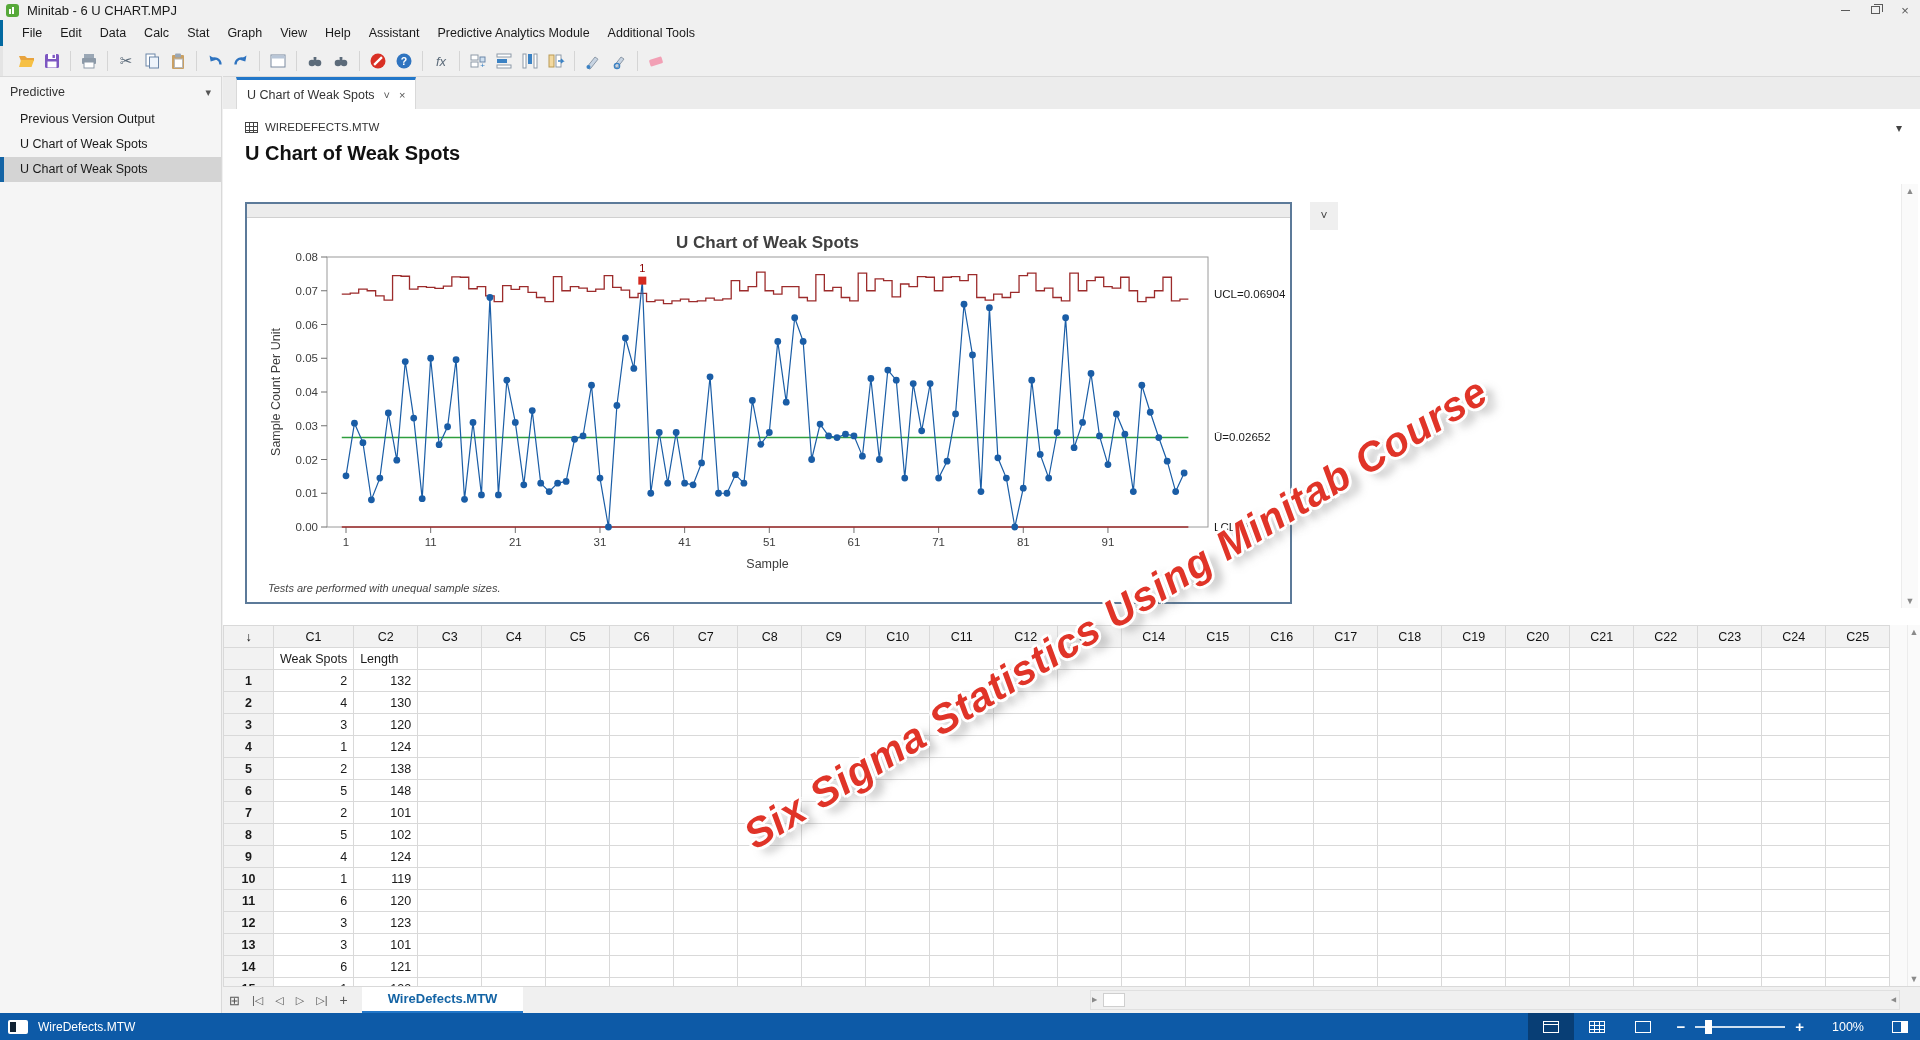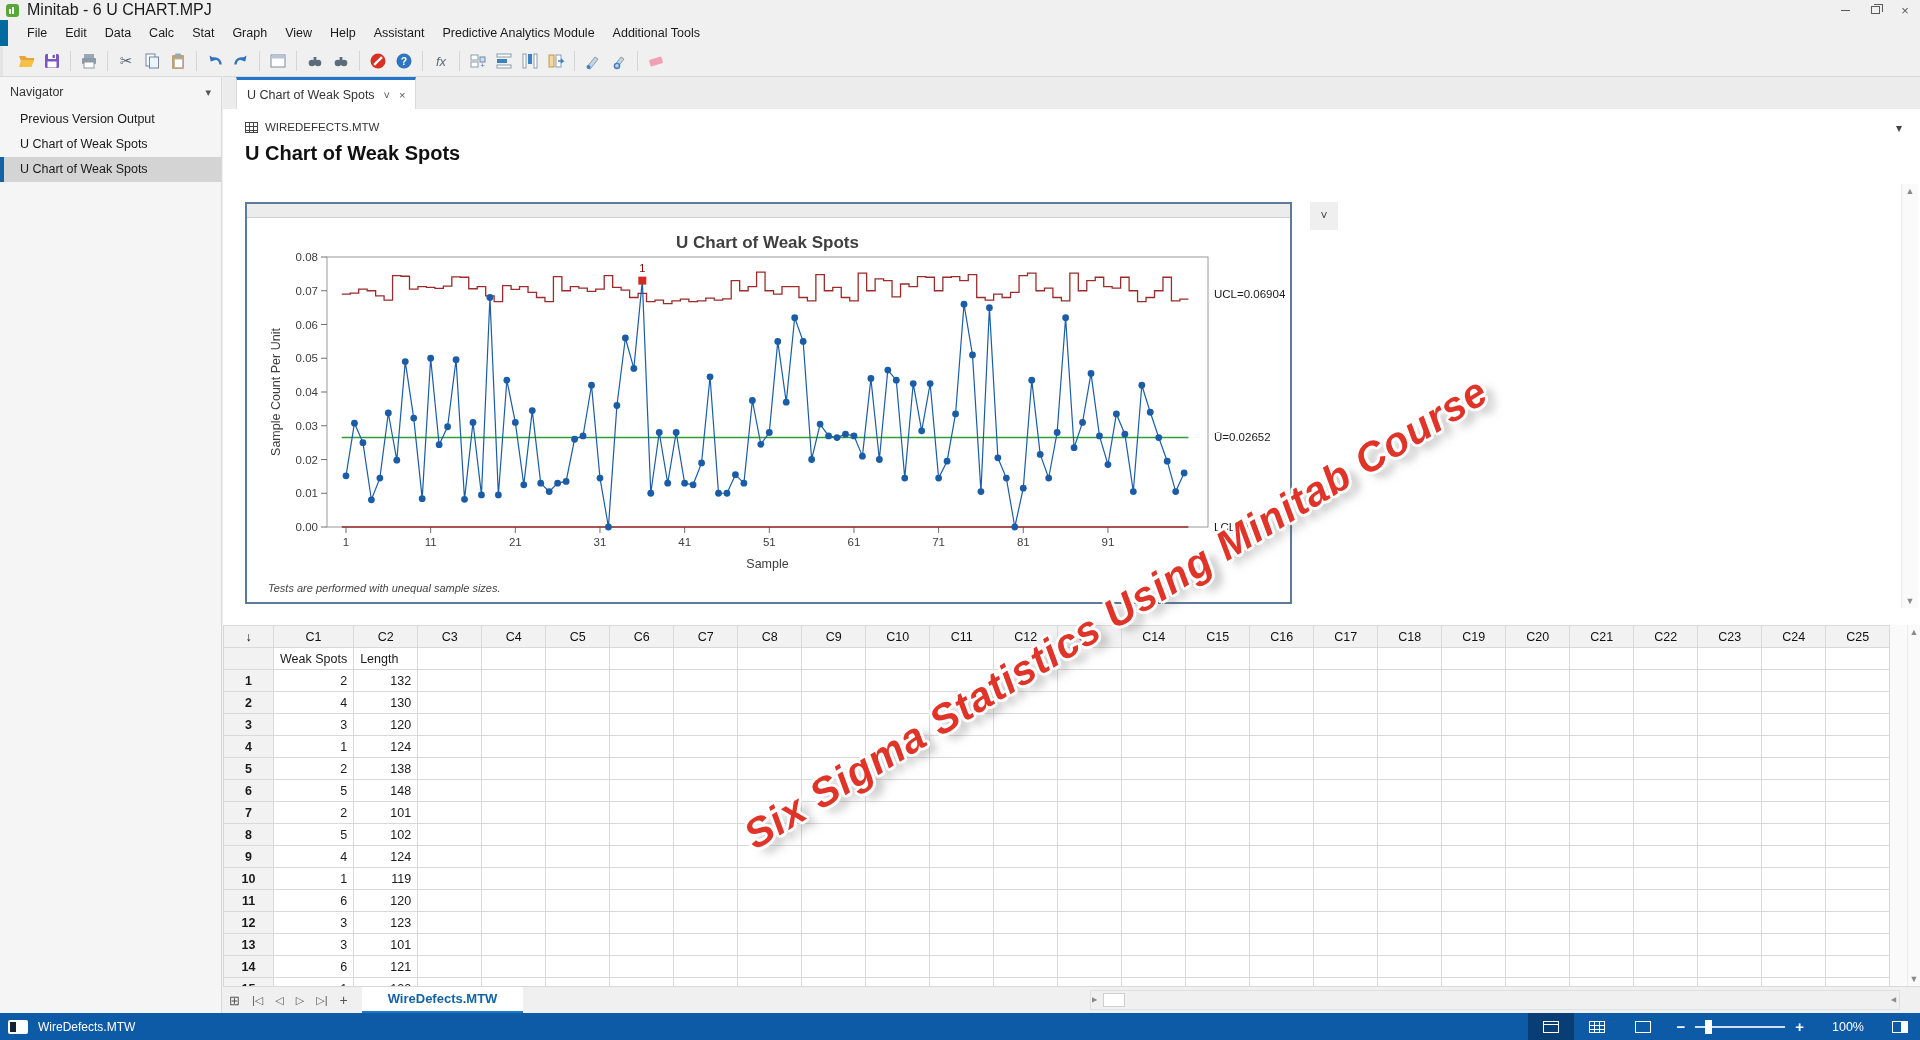--- a/index.html
+++ b/index.html
@@ -3,30 +3,30 @@
 <meta charset="utf-8">
 <style>
   * { margin:0; padding:0; box-sizing:border-box; }
   html,body { width:1920px; height:1040px; overflow:hidden; }
   body { font-family:"Liberation Sans", sans-serif; background:#f0f0f0; position:relative; font-size:12.5px; color:#1a1a1a; }
 
   
   #titlebar { position:absolute; left:0; top:0; width:1920px; height:20px; background:#f0f0f0; display:flex; align-items:center; }
   #app-logo { width:13px; height:13px; margin-left:6px; border-radius:3px; background:#56a839; position:relative; }
   #app-logo:before { content:""; position:absolute; left:3px; bottom:3px; width:2px; height:5px; background:#fff; box-shadow:3px 0 0 #fff, 3px -2px 0 #fff; }
-  #window-title { margin-left:8px; font-size:16px; color:#1a1a1a; }
+  #window-title { margin-left:8px; font-size:13px; color:#1a1a1a; }
   #win-controls { margin-left:auto; display:flex; }
   .win-btn { width:30px; height:20px; display:flex; align-items:center; justify-content:center; color:#5a5a5a; font-size:12px; }
   .restore-glyph { width:9px; height:8px; border:1px solid #5a5a5a; position:relative; background:#f0f0f0; }
   .restore-glyph:before { content:""; position:absolute; left:2px; top:-3px; width:8px; height:7px; border:1px solid #5a5a5a; border-bottom:none; border-left:none; }
   .min-glyph { width:9px; height:1px; background:#5a5a5a; }
   .close-glyph { font-size:13px; line-height:1; }
 
   
-  #menubar { position:absolute; left:0; top:20px; width:1920px; height:26px; background:#f0f0f0; display:flex; align-items:center; padding-left:10px; border-left:8px solid #0369a1; }
+  #menubar { position:absolute; left:0; top:20px; width:1920px; height:26px; background:#f0f0f0; display:flex; align-items:center; padding-left:10px; border-left:3px solid #0369a1; }
   .menu-item { padding:4px 9px; font-size:12.5px; color:#1a1a1a; cursor:default; }
 
   
   #toolbar { position:absolute; left:0; top:46px; width:1920px; height:30px; background:#f0f0f0; display:flex; align-items:center; padding-left:10px; border-left:3px solid #e4e4e4; }
   .tb-icon { width:24px; height:24px; display:flex; align-items:center; justify-content:center; margin:0 1px; }
   .tb-sep { width:1px; height:20px; background:#d5d5d5; margin:0 5px; }
   .tb-glyph { font-size:15px; color:#5c6b7a; }
 
   
   #navigator { position:absolute; left:0; top:76px; width:222px; height:937px; background:#f5f5f5; border-right:1px solid #d9d9d9; border-top:1px solid #d9d9d9; }
@@ -271,21 +271,21 @@
     <div class="tb-sep"></div>
     <div class="tb-icon">
       <svg width="20" height="20">
         <rect x="3.5" y="7" width="13" height="7" rx="1.5" transform="rotate(-18 10 10.5)" fill="#f2a0b5"></rect>
       </svg>
     </div>
   </div>
 
 <div id="navigator">
   <div id="nav-header">
-    <span>Navigator</span>
+    <span>Predictive</span>
     <span id="nav-caret">▾</span>
   </div>
   <div id="nav-items">
       <div class="nav-item">Previous Version Output</div>
       <div class="nav-item">U Chart of Weak Spots</div>
       <div class="nav-item selected">U Chart of Weak Spots</div>
     </div>
 </div>
 
 <div id="tabbar">

